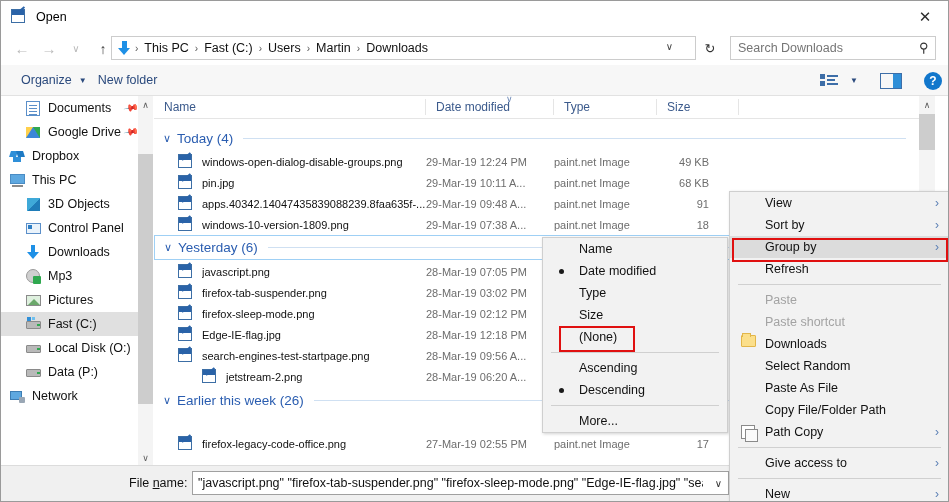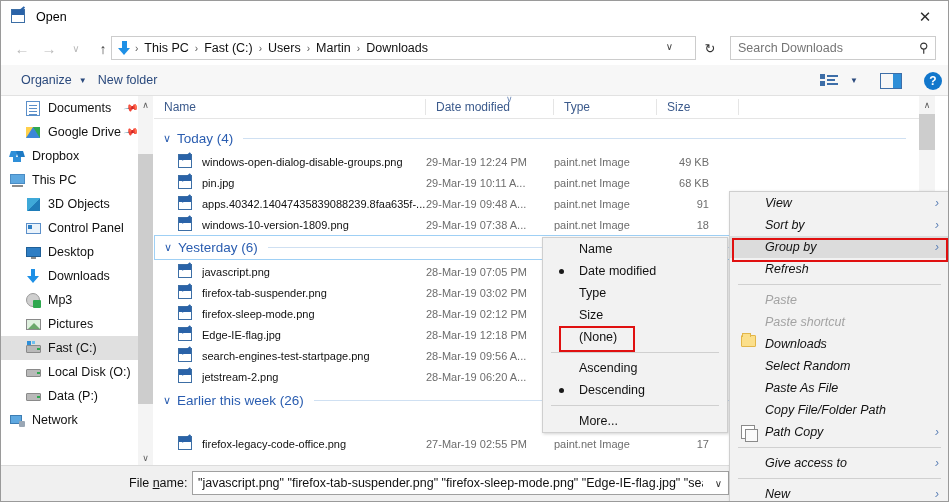--- a/index.html
+++ b/index.html
@@ -262,21 +262,20 @@
     margin-left: 5px; font-size: 12.5px; color: #111; white-space: nowrap;
     overflow: hidden; width: 505px;
   }
   #fn-caret { position: absolute; right: 6px; font-size: 10px; color: #333; }
 
   
   #ctxmenu {
     position: absolute; left: 728px; top: 190px; width: 221px; height: 312px;
     background: #f2f2f2; border: 1px solid #cfcfcf;
     box-shadow: 1px 1px 3px rgba(0,0,0,0.18);
-    font-style: italic;
   }
   .mi {
     position: relative; height: 22px; display: flex; align-items: center;
     font-size: 12.5px; color: #111; padding-left: 35px; white-space: nowrap;
   }
   .mi.disabled { color: #a3a3a3; }
   .mi.hl { background: #dcdcdc; }
   .mi .arrow {
     position: absolute; right: 10px; font-size: 12px; color: #5a7fb5; font-weight: 300;
   }
@@ -424,29 +423,20 @@
         <span class="nav-label">3D Objects</span>
       </div>
       <div class="nav-item">
         <div class="nav-ico" style="margin-left: 24px;">
           <div class="ic-cp"></div>
         </div>
         <span class="nav-label">Control Panel</span>
       </div>
       <div class="nav-item">
         <div class="nav-ico" style="margin-left: 24px;">
-          <div class="ic-desk">
-            <div class="scr"></div>
-            <div class="st"></div>
-          </div>
-        </div>
-        <span class="nav-label">Desktop</span>
-      </div>
-      <div class="nav-item">
-        <div class="nav-ico" style="margin-left: 24px;">
           <div class="ic-dl">
             <div class="stem"></div>
             <div class="head"></div>
           </div>
         </div>
         <span class="nav-label">Downloads</span>
       </div>
       <div class="nav-item">
         <div class="nav-ico" style="margin-left: 24px;">
           <div class="ic-mp3">
@@ -630,21 +620,21 @@
           <span class="fico">
             <div class="sheet"></div>
             <div class="band"></div>
             <div class="pen"></div>
           </span>
           <span class="fname">search-engines-test-startpage.png</span>
           <span class="fdate">28-Mar-19 09:56 A...</span>
           <span class="ftype"></span>
           <span class="fsize"></span>
         </div>
-        <div class="frow" style="top: 270px;">
+        <div class="frow" style="top: 270px; padding-left: 24px;">
           <span class="fico">
             <div class="sheet"></div>
             <div class="band"></div>
             <div class="pen"></div>
           </span>
           <span class="fname">jetstream-2.png</span>
           <span class="fdate">28-Mar-19 06:20 A...</span>
           <span class="ftype"></span>
           <span class="fsize"></span>
         </div>

